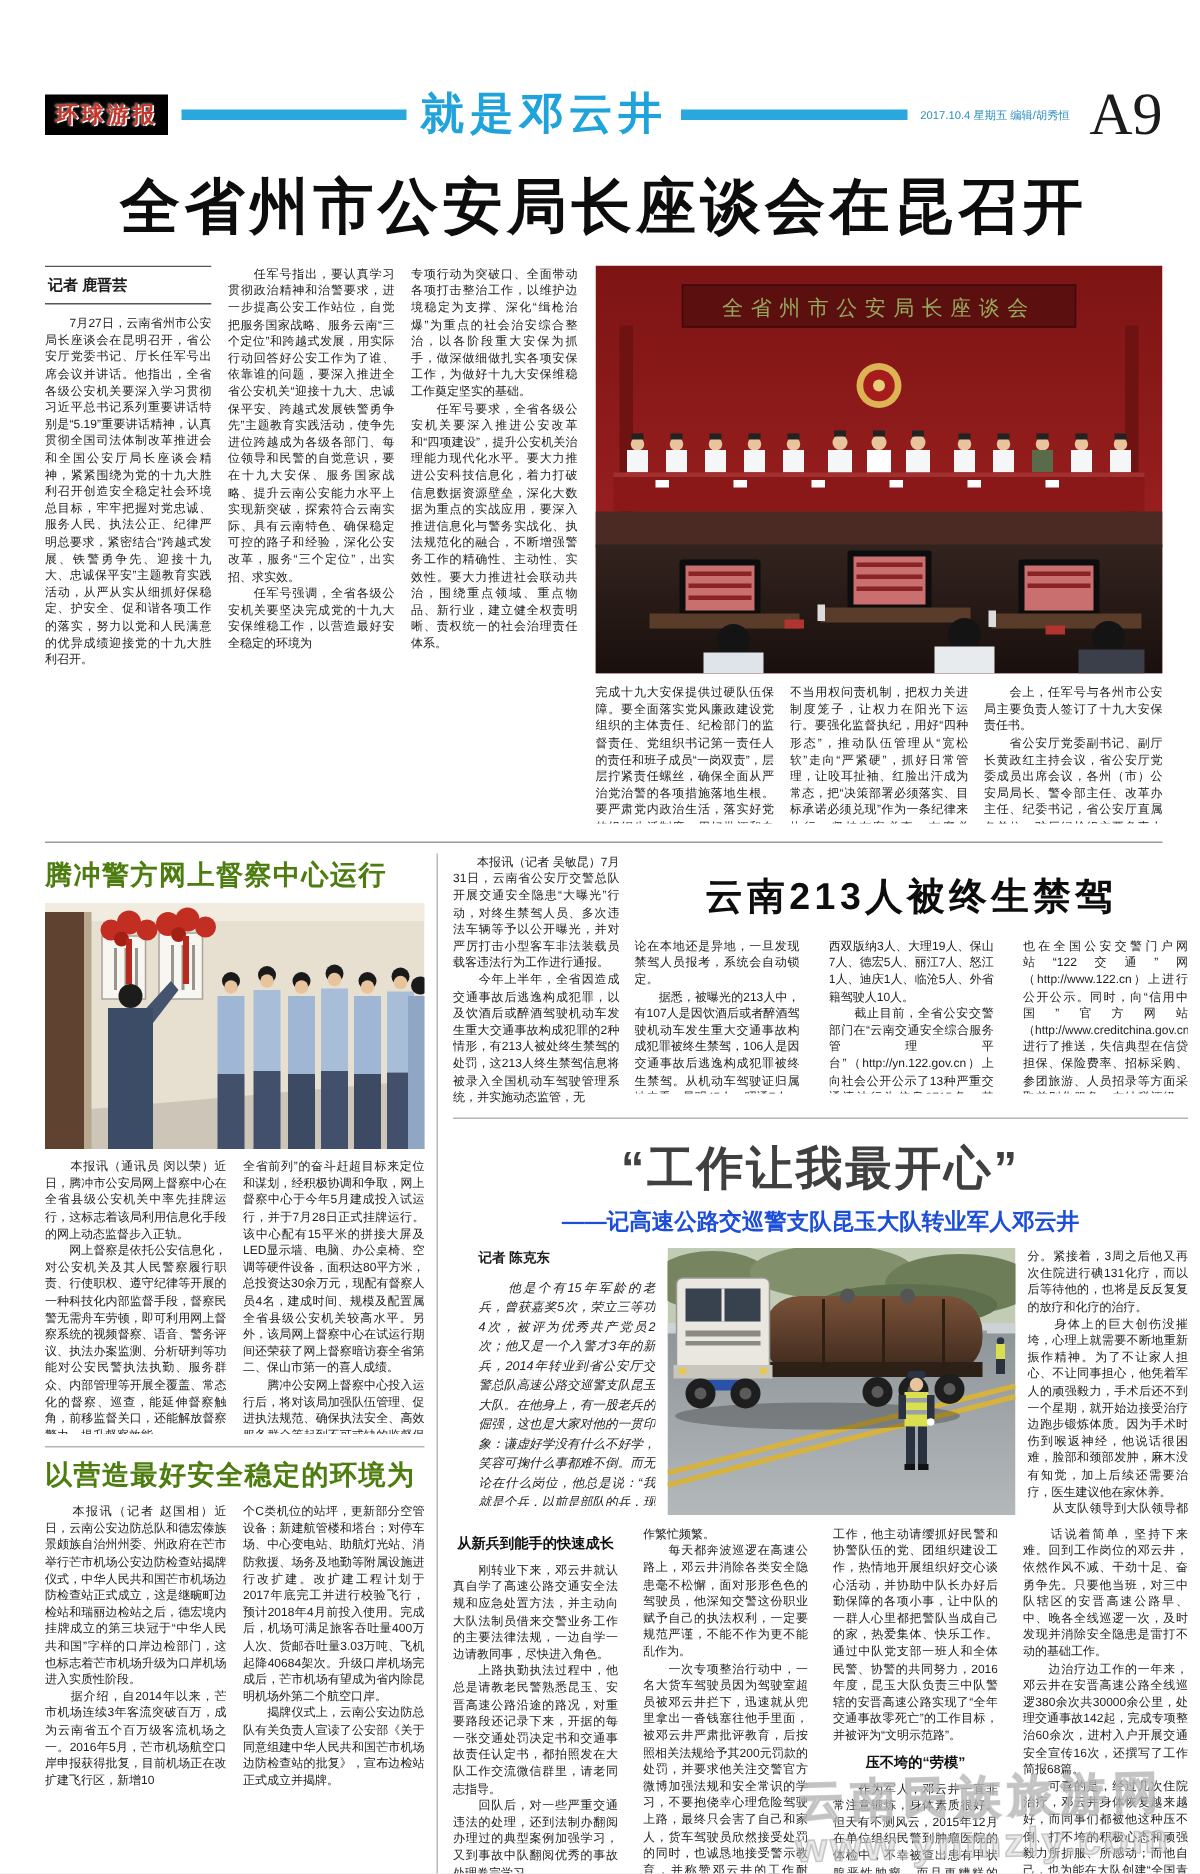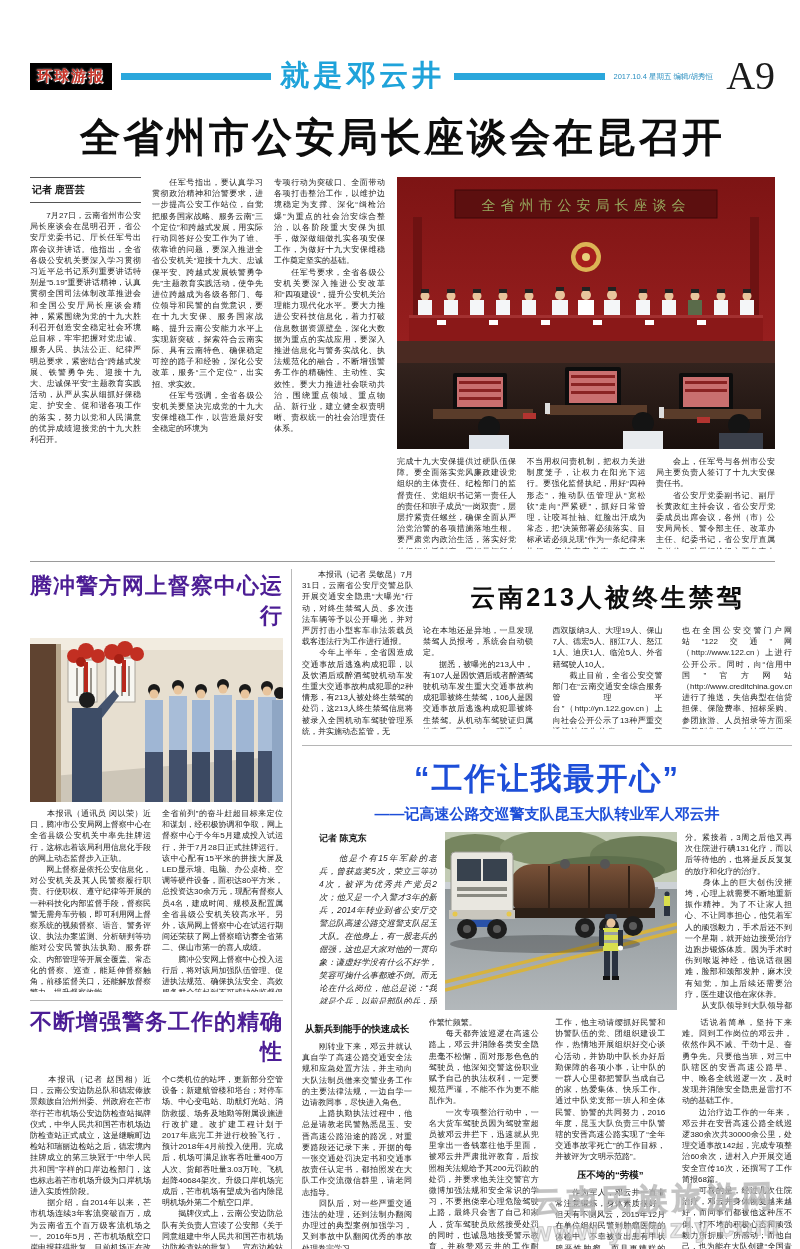--- a/index.html
+++ b/index.html
@@ -32,37 +32,37 @@
   .right-stack{width:378px;}
   .photo-frame{display:block;}
   .under3{display:flex;justify-content:space-between;margin-top:7px;}
   .ucol{width:119px;height:93px;overflow:hidden;}
 
   
   .lower{display:flex;border-top:1px solid #9a9a9a;margin-top:10px;padding-top:7px;}
   .left-mod{width:253px;padding-right:8px;border-right:1px solid #b9b9b9;}
   .right-mod{flex:1;padding-left:10px;}
 
-  h2.mid-head{font-size:22px;font-weight:900;text-align:right;letter-spacing:1px;margin:2px 0 7px;color:#4c1d95;}
+  h2.mid-head{font-size:18px;font-weight:900;text-align:left;letter-spacing:1px;margin:2px 0 7px;color:#4d7c0f;}
   .two-cols{display:flex;justify-content:space-between;}
   .lcol{width:121px;overflow:hidden;}
   .teng-h{height:184px;}
   .mang-h{height:262px;}
   hr.sep{border:none;border-top:1px solid #b5b5b5;margin:8px 0 6px;}
 
   
   .jin{display:flex;gap:10px;}
   .jin-col1{width:111px;height:168px;overflow:hidden;}
   .jin-right{flex:1;}
   h2.jin-head{font-size:25px;font-weight:900;text-align:center;letter-spacing:3px;margin:12px 0 11px;color:#0d0d0d;}
   .jin-cols{display:flex;justify-content:space-between;}
   .jin-col{width:110px;height:104px;overflow:hidden;}
 
   
-  h2.deng-head{font-size:31px;font-weight:900;text-align:center;letter-spacing:2px;margin:12px 0 5px;color:#1d4ed8;}
+  h2.deng-head{font-size:31px;font-weight:900;text-align:center;letter-spacing:2px;margin:12px 0 5px;color:#404040;}
   .deng-sub{font-size:15px;font-weight:bold;text-align:center;margin:0 0 8px;color:#1d4ed8;}
   .deng-top{display:flex;gap:8px;}
   .deng-left{width:118px;margin-left:17px;}
   .deng-byline{font-size:9px;font-weight:bold;margin:0 0 7px;}
   .deng-intro{height:152px;overflow:hidden;font-size:8.4px;line-height:13px;font-style:italic;
               color:#222;text-align:justify;}
   .deng-side{width:107px;height:178px;overflow:hidden;}
   .deng-cols{display:flex;justify-content:space-between;margin-top:7px;}
   .deng-col{width:110px;height:268px;overflow:hidden;}
 
@@ -333,21 +333,21 @@
 　　网上督察是依托公安信息化，对公安机关及其人民警察履行职责、行使职权、遵守纪律等开展的一种科技化内部监督手段，督察民警无需舟车劳顿，即可利用网上督察系统的视频督察、语音、警务评议、执法办案监测、分析研判等功能对公安民警执法执勤、服务群众、内部管理等开展全覆盖、常态化的督察、巡查，能延伸督察触角，前移监督关口，还能解放督察警力，提升督察效能。
 　　对此，腾冲市公安局及时将网上督察工作作为“争创全市第一、</div>
             <div class="lcol teng-h body-txt pre">全省前列”的奋斗赶超目标来定位和谋划，经积极协调和争取，网上督察中心于今年5月建成投入试运行，并于7月28日正式挂牌运行。该中心配有15平米的拼接大屏及LED显示墙、电脑、办公桌椅、空调等硬件设备，面积达80平方米，总投资达30余万元，现配有督察人员4名，建成时间、规模及配置属全省县级公安机关较高水平。另外，该局网上督察中心在试运行期间还荣获了网上督察暗访赛全省第二、保山市第一的喜人成绩。
 　　腾冲公安网上督察中心投入运行后，将对该局加强队伍管理、促进执法规范、确保执法安全、高效服务群众等起到不可或缺的监督保障作用。</div>
           </div>
         </section>
 
         <hr class="sep">
 
         <section>
-          <h2 class="mid-head">不断增强警务工作的精确性</h2>
+          <h2 class="mid-head">以营造最好安全稳定的环境为</h2>
           <div class="two-cols">
             <div class="lcol mang-h body-txt pre">　　本报讯（记者 赵国相）近日，云南公安边防总队和德宏傣族景颇族自治州州委、州政府在芒市举行芒市机场公安边防检查站揭牌仪式，中华人民共和国芒市机场边防检查站正式成立，这是继畹町边检站和瑞丽边检站之后，德宏境内挂牌成立的第三块冠于“中华人民共和国”字样的口岸边检部门，这也标志着芒市机场升级为口岸机场进入实质性阶段。
 　　据介绍，自2014年以来，芒市机场连续3年客流突破百万，成为云南省五个百万级客流机场之一。2016年5月，芒市机场航空口岸申报获得批复，目前机场正在改扩建飞行区，新增10</div>
             <div class="lcol mang-h body-txt pre">个C类机位的站坪，更新部分空管设备；新建航管楼和塔台；对停车场、中心变电站、助航灯光站、消防救援、场务及地勤等附属设施进行改扩建。改扩建工程计划于2017年底完工并进行校验飞行，预计2018年4月前投入使用。完成后，机场可满足旅客吞吐量400万人次、货邮吞吐量3.03万吨、飞机起降40684架次。升级口岸机场完成后，芒市机场有望成为省内除昆明机场外第二个航空口岸。
 　　揭牌仪式上，云南公安边防总队有关负责人宣读了公安部《关于同意组建中华人民共和国芒市机场边防检查站的批复》，宣布边检站正式成立并揭牌。</div>
           </div>
         </section>
       </div>
 
       <div class="right-mod">

